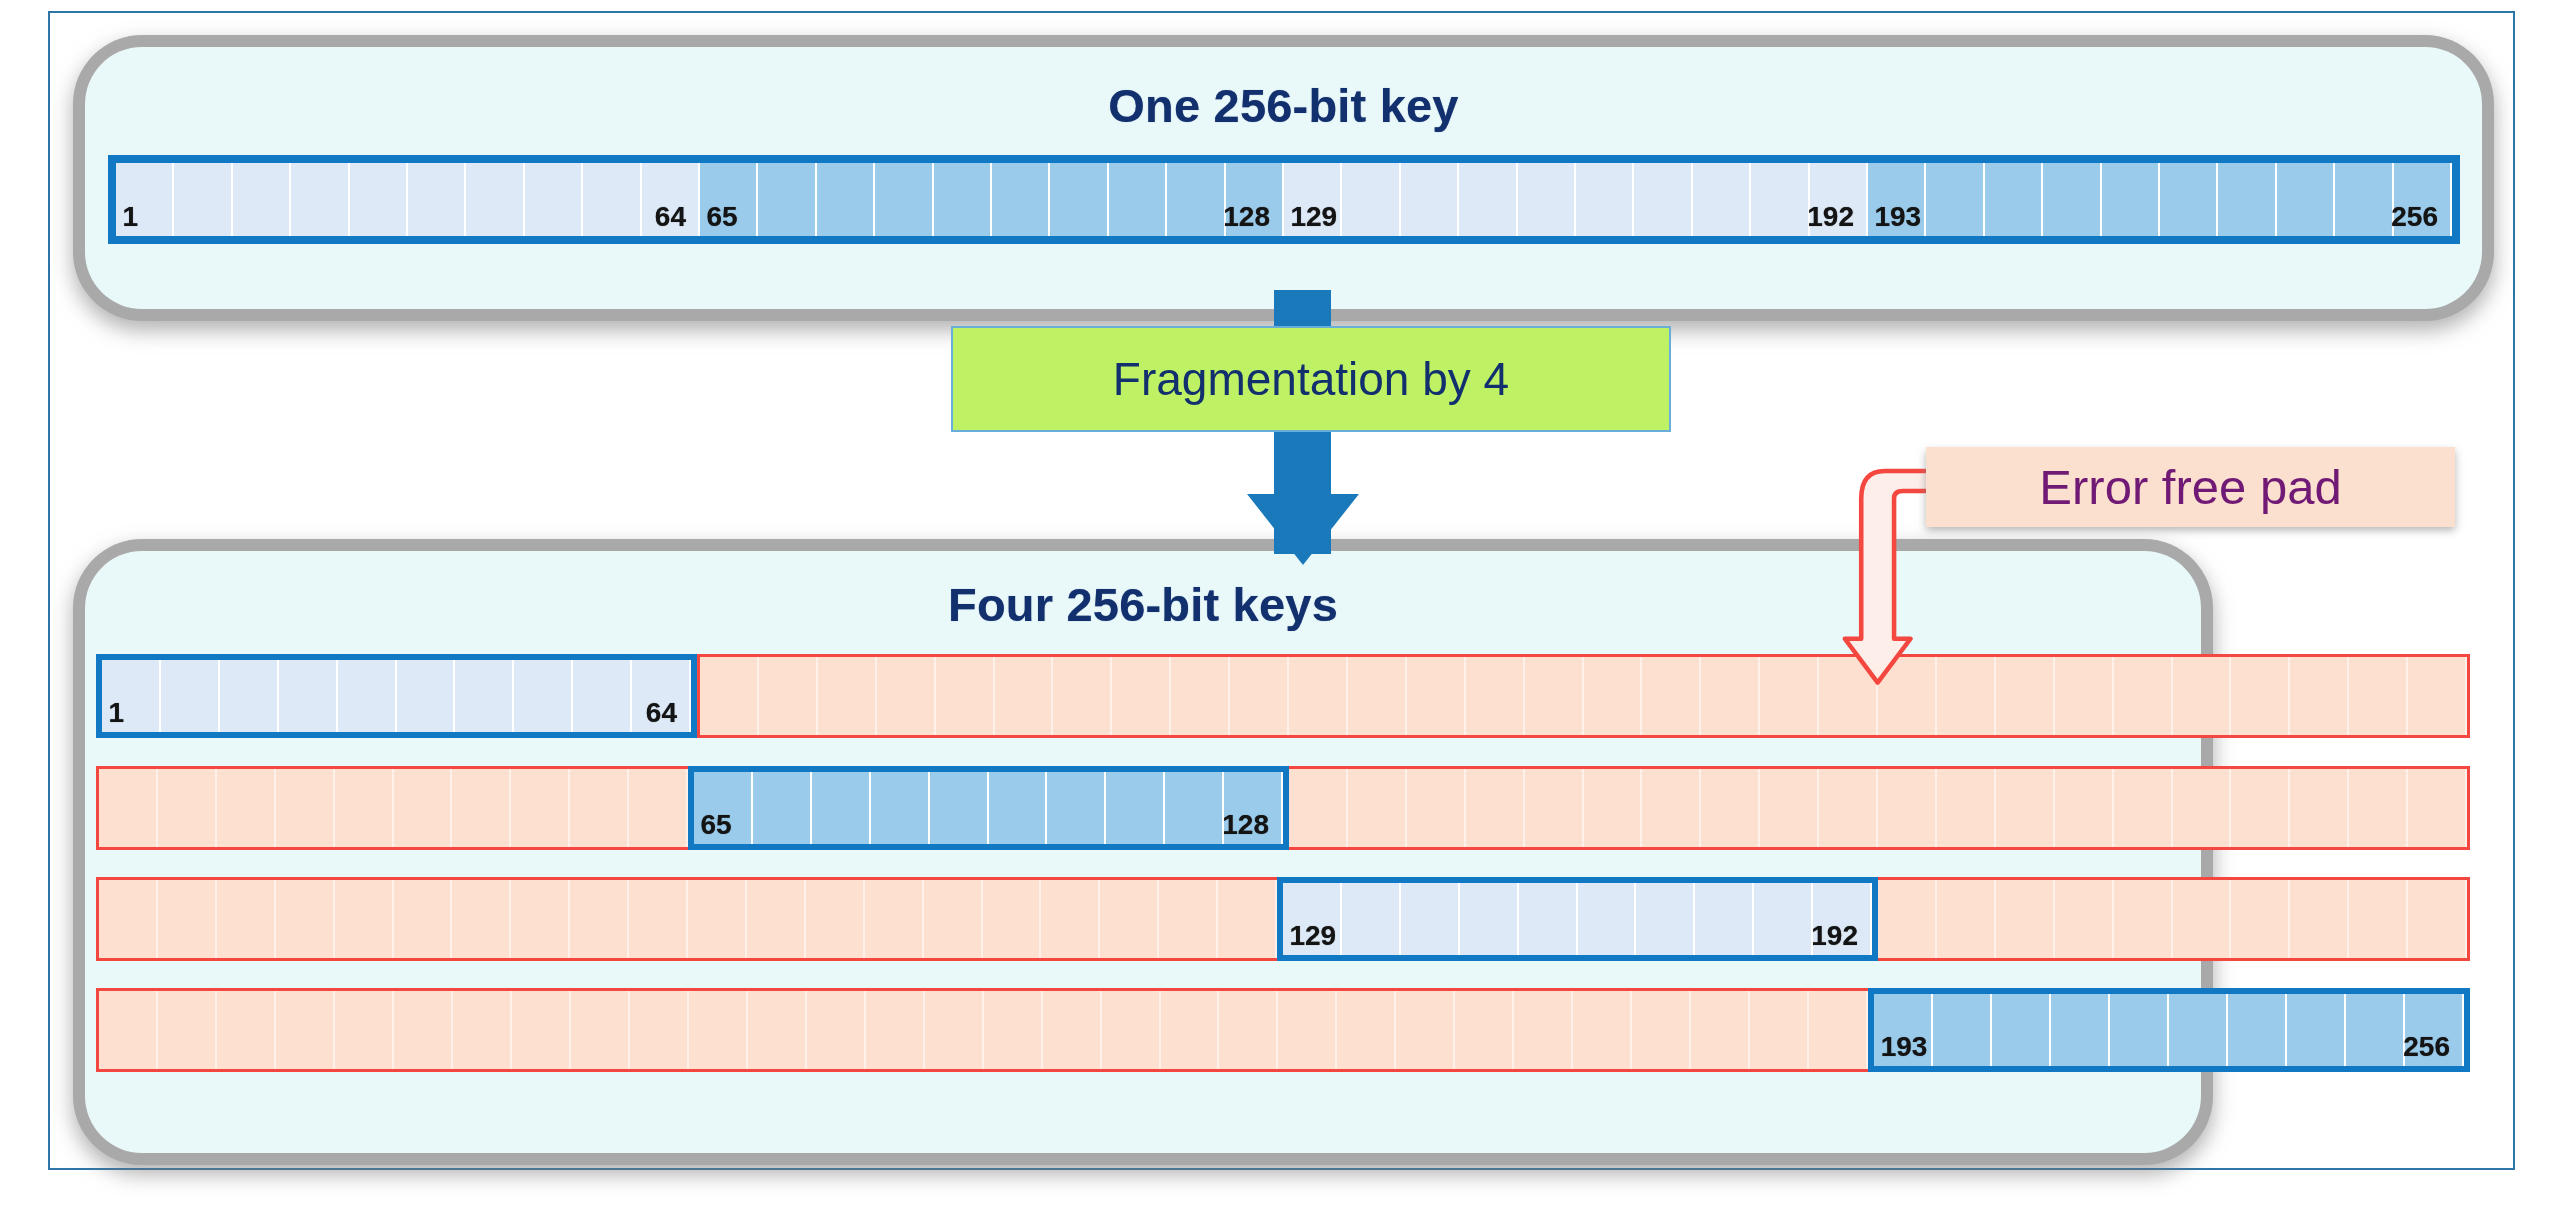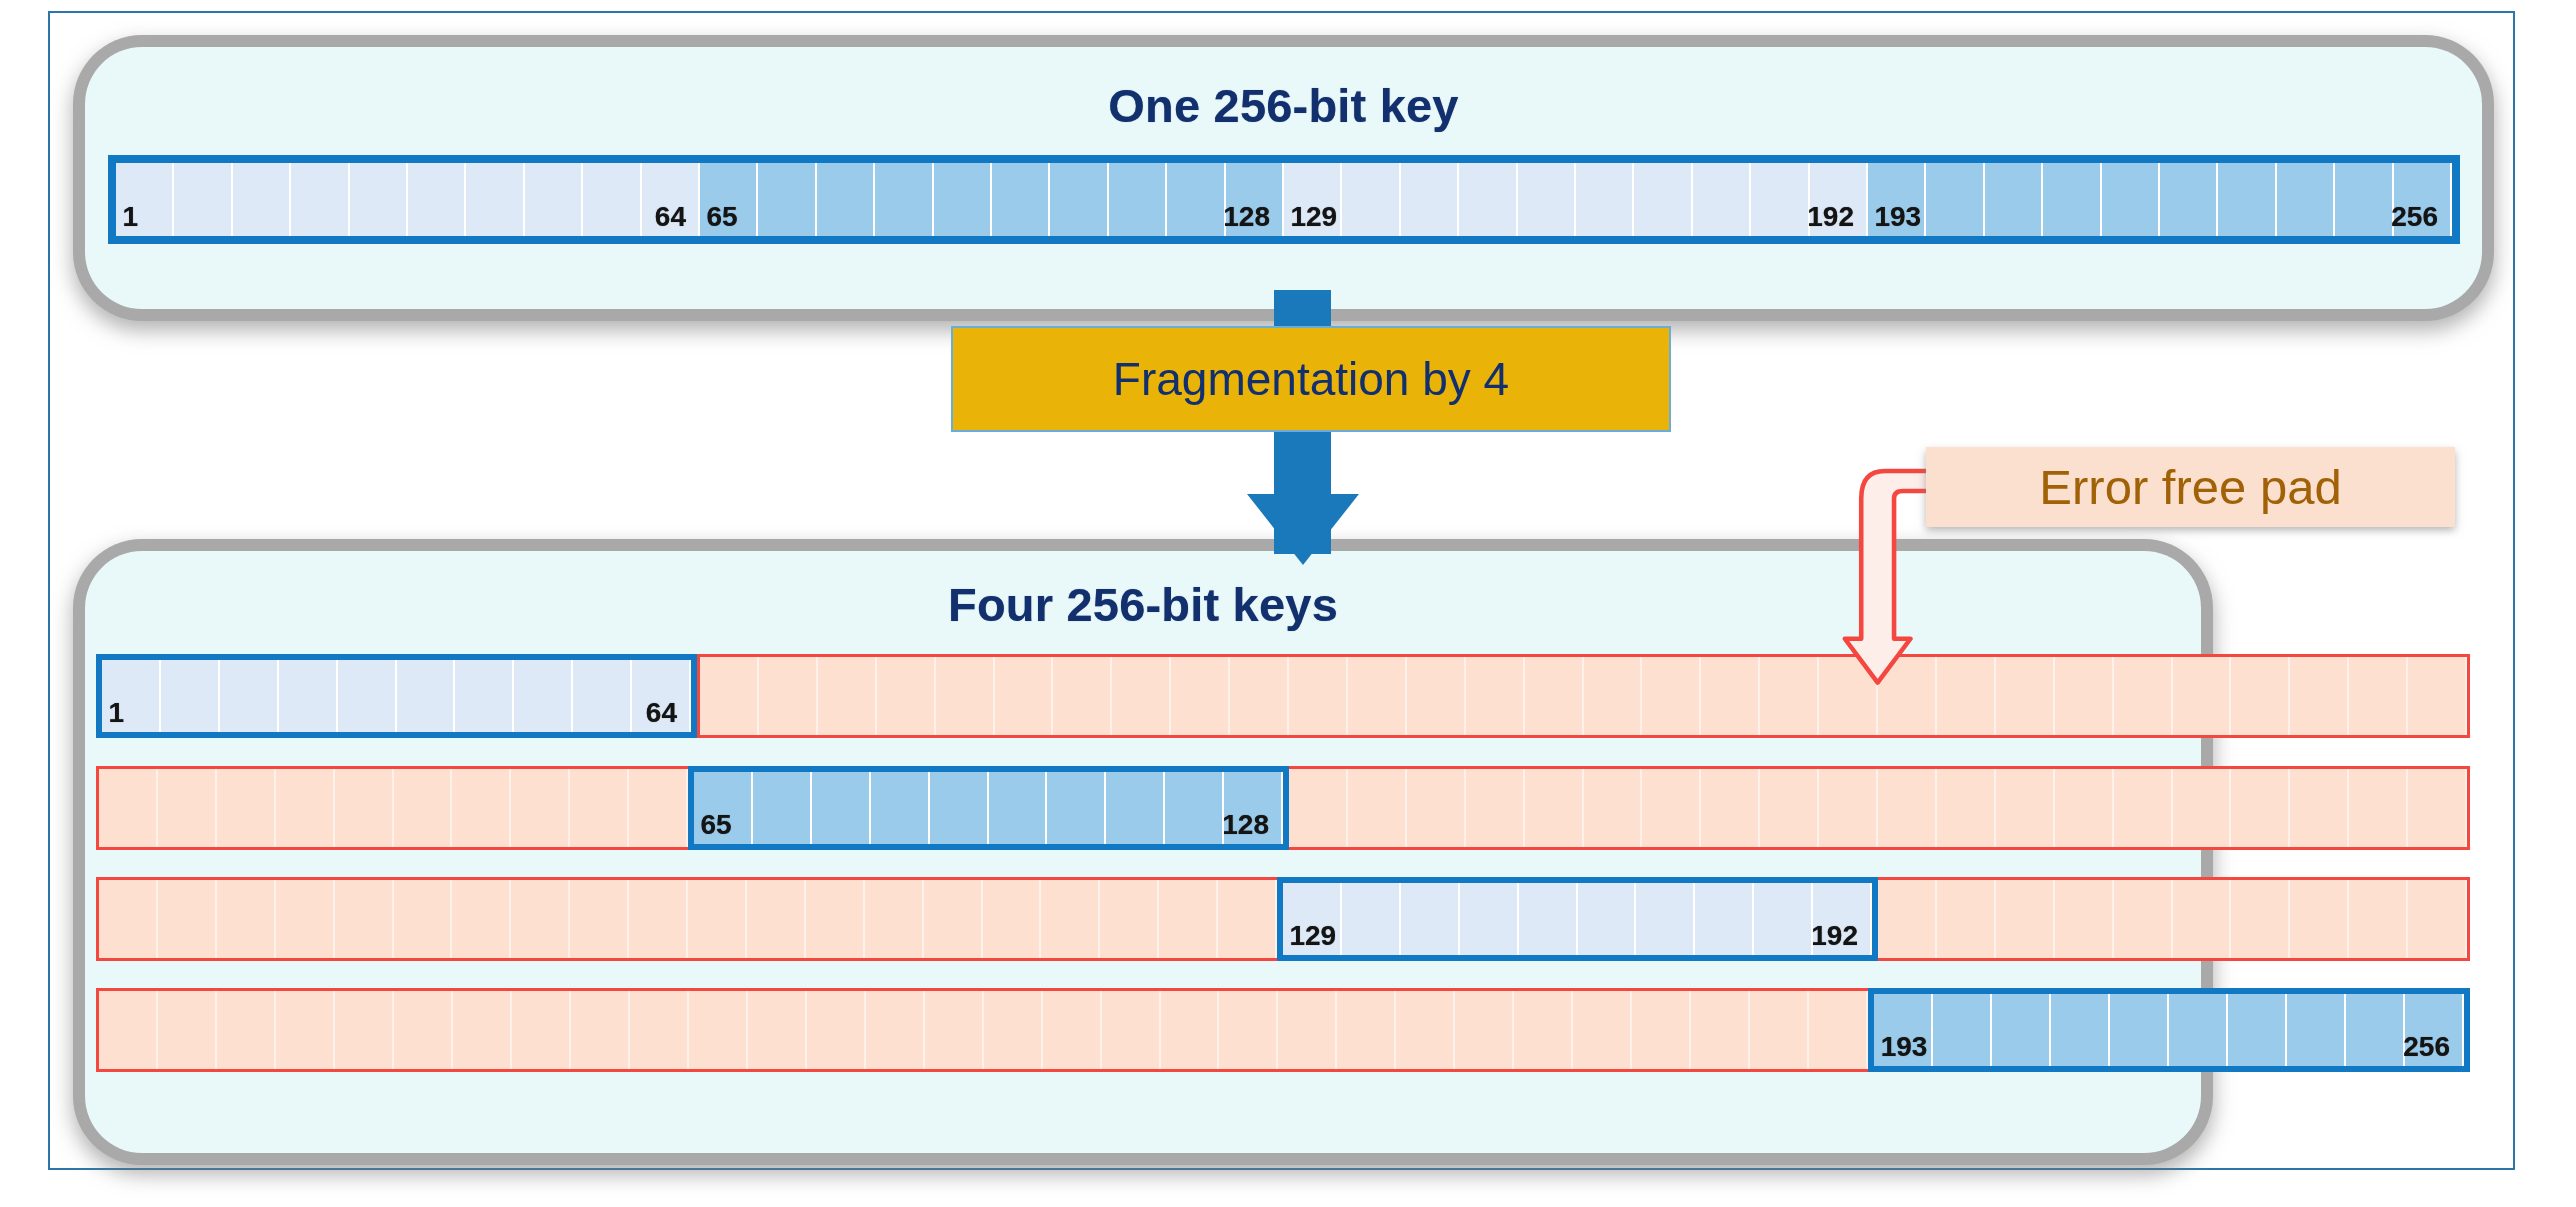--- a/index.html
+++ b/index.html
@@ -59,29 +59,29 @@
   .keyseg.dark{background:#9bcbeb;}
   .keyseg .cell{border-right:2.7px solid #ffffff;}
 
   
   #frag-arrow{position:absolute;left:1274px;top:290px;width:57px;height:264px;
               background:#1a79ba;z-index:2;}
   #frag-head{position:absolute;left:1247px;top:494px;width:0;height:0;
              border-left:56px solid transparent;border-right:56px solid transparent;
              border-top:71px solid #1a79ba;z-index:2;}
   #frag-box{position:absolute;left:951px;top:326px;width:720px;height:106px;
-            background:#eab308;border:2.7px solid #68aed8;box-sizing:border-box;z-index:4;
+            background:#bef264;border:2.7px solid #68aed8;box-sizing:border-box;z-index:4;
             display:flex;flex-direction:column;align-items:center;justify-content:center;}
   #frag-box div{color:#12306e;font-size:46px;line-height:1.06;white-space:nowrap;}
 
   
   #efp-box{position:absolute;left:1926px;top:447px;width:529px;height:80px;
            background:#fbe0cf;box-shadow:0 3.6px 8.2px rgba(130,130,130,.6);
            display:flex;align-items:center;justify-content:center;z-index:9;}
-  #efp-box span{font-size:49px;color:#a16207;white-space:nowrap;}
+  #efp-box span{font-size:49px;color:#701a75;white-space:nowrap;}
   #efp-arrow{position:absolute;left:1841px;top:460px;width:128px;height:228px;z-index:8;}
 </style>
 </head>
 <body>
 
 <div id="stage">
   <div id="outer-frame"></div>
 
   <div class="panel" id="panel-top">
     <div class="panel-title" id="title-top">One 256-bit key</div>

